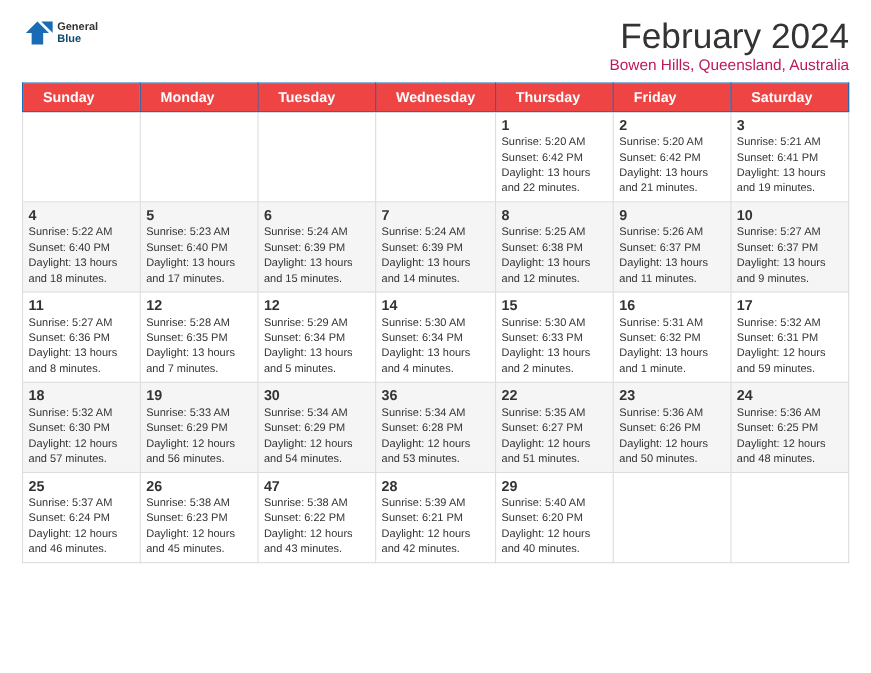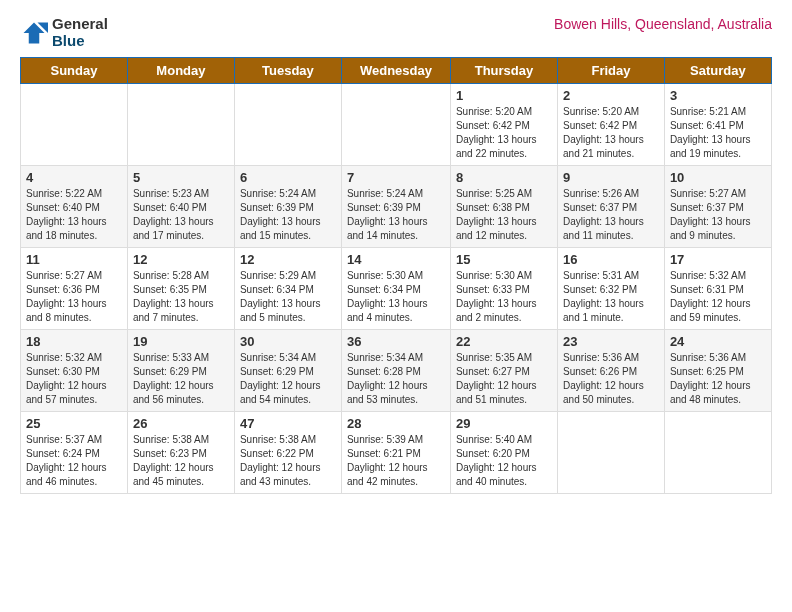--- a/index.html
+++ b/index.html
@@ -21,21 +21,21 @@
       margin-bottom: 8px;
     }
     .logo {
       display: flex;
       align-items: center;
       gap: 4px;
     }
     .logo-text {
       display: flex;
       flex-direction: column;
-      font-size: 15px;
+      font-size: 10px;
       font-weight: bold;
       line-height: 1.1;
     }
     .logo-general { color: #333; }
     .logo-blue { color: #0c4a6e; }
     .logo-icon {
       width: 28px;
       height: 28px;
     }
     .title-block {
@@ -50,26 +50,26 @@
     .subtitle {
       font-size: 14px;
       color: #be185d;
     }
     .calendar {
       width: 100%;
       border-collapse: collapse;
       border: 1px solid #ccc;
     }
     .calendar th {
-      background: #a16207;
+      background: #ef4444;
       color: #fff;
       font-size: 13px;
       font-weight: bold;
       padding: 5px 18px;
-      text-align: center;
+      text-align: left;
       border: 1px solid #1a6bb5;
     }
     .calendar td {
       vertical-align: top;
       padding: 4px 5px;
       border: 1px solid #ddd;
       width: calc(100% / 7);
       min-height: 80px;
       font-size: 10.5px;
       color: #333;
@@ -102,20 +102,21 @@
       <svg class="logo-icon" viewBox="0 0 32 32" xmlns="http://www.w3.org/2000/svg">
         <polygon points="16,4 28,16 22,16 22,28 10,28 10,16 4,16" fill="#1a6bb5"></polygon>
         <polygon points="20,4 32,4 32,16" fill="#1a6bb5"></polygon>
       </svg>
       <div class="logo-text">
         <span class="logo-general">General</span>
         <span class="logo-blue">Blue</span>
       </div>
     </div>
     <div class="title-block">
+      <div class="main-title">February 2024</div>
       <div class="subtitle">Bowen Hills, Queensland, Australia</div>
     </div>
   </div>
 
   <table class="calendar">
     <thead>
       <tr>
       <th>Sunday</th>
           <th>Monday</th>
           <th>Tuesday</th>

